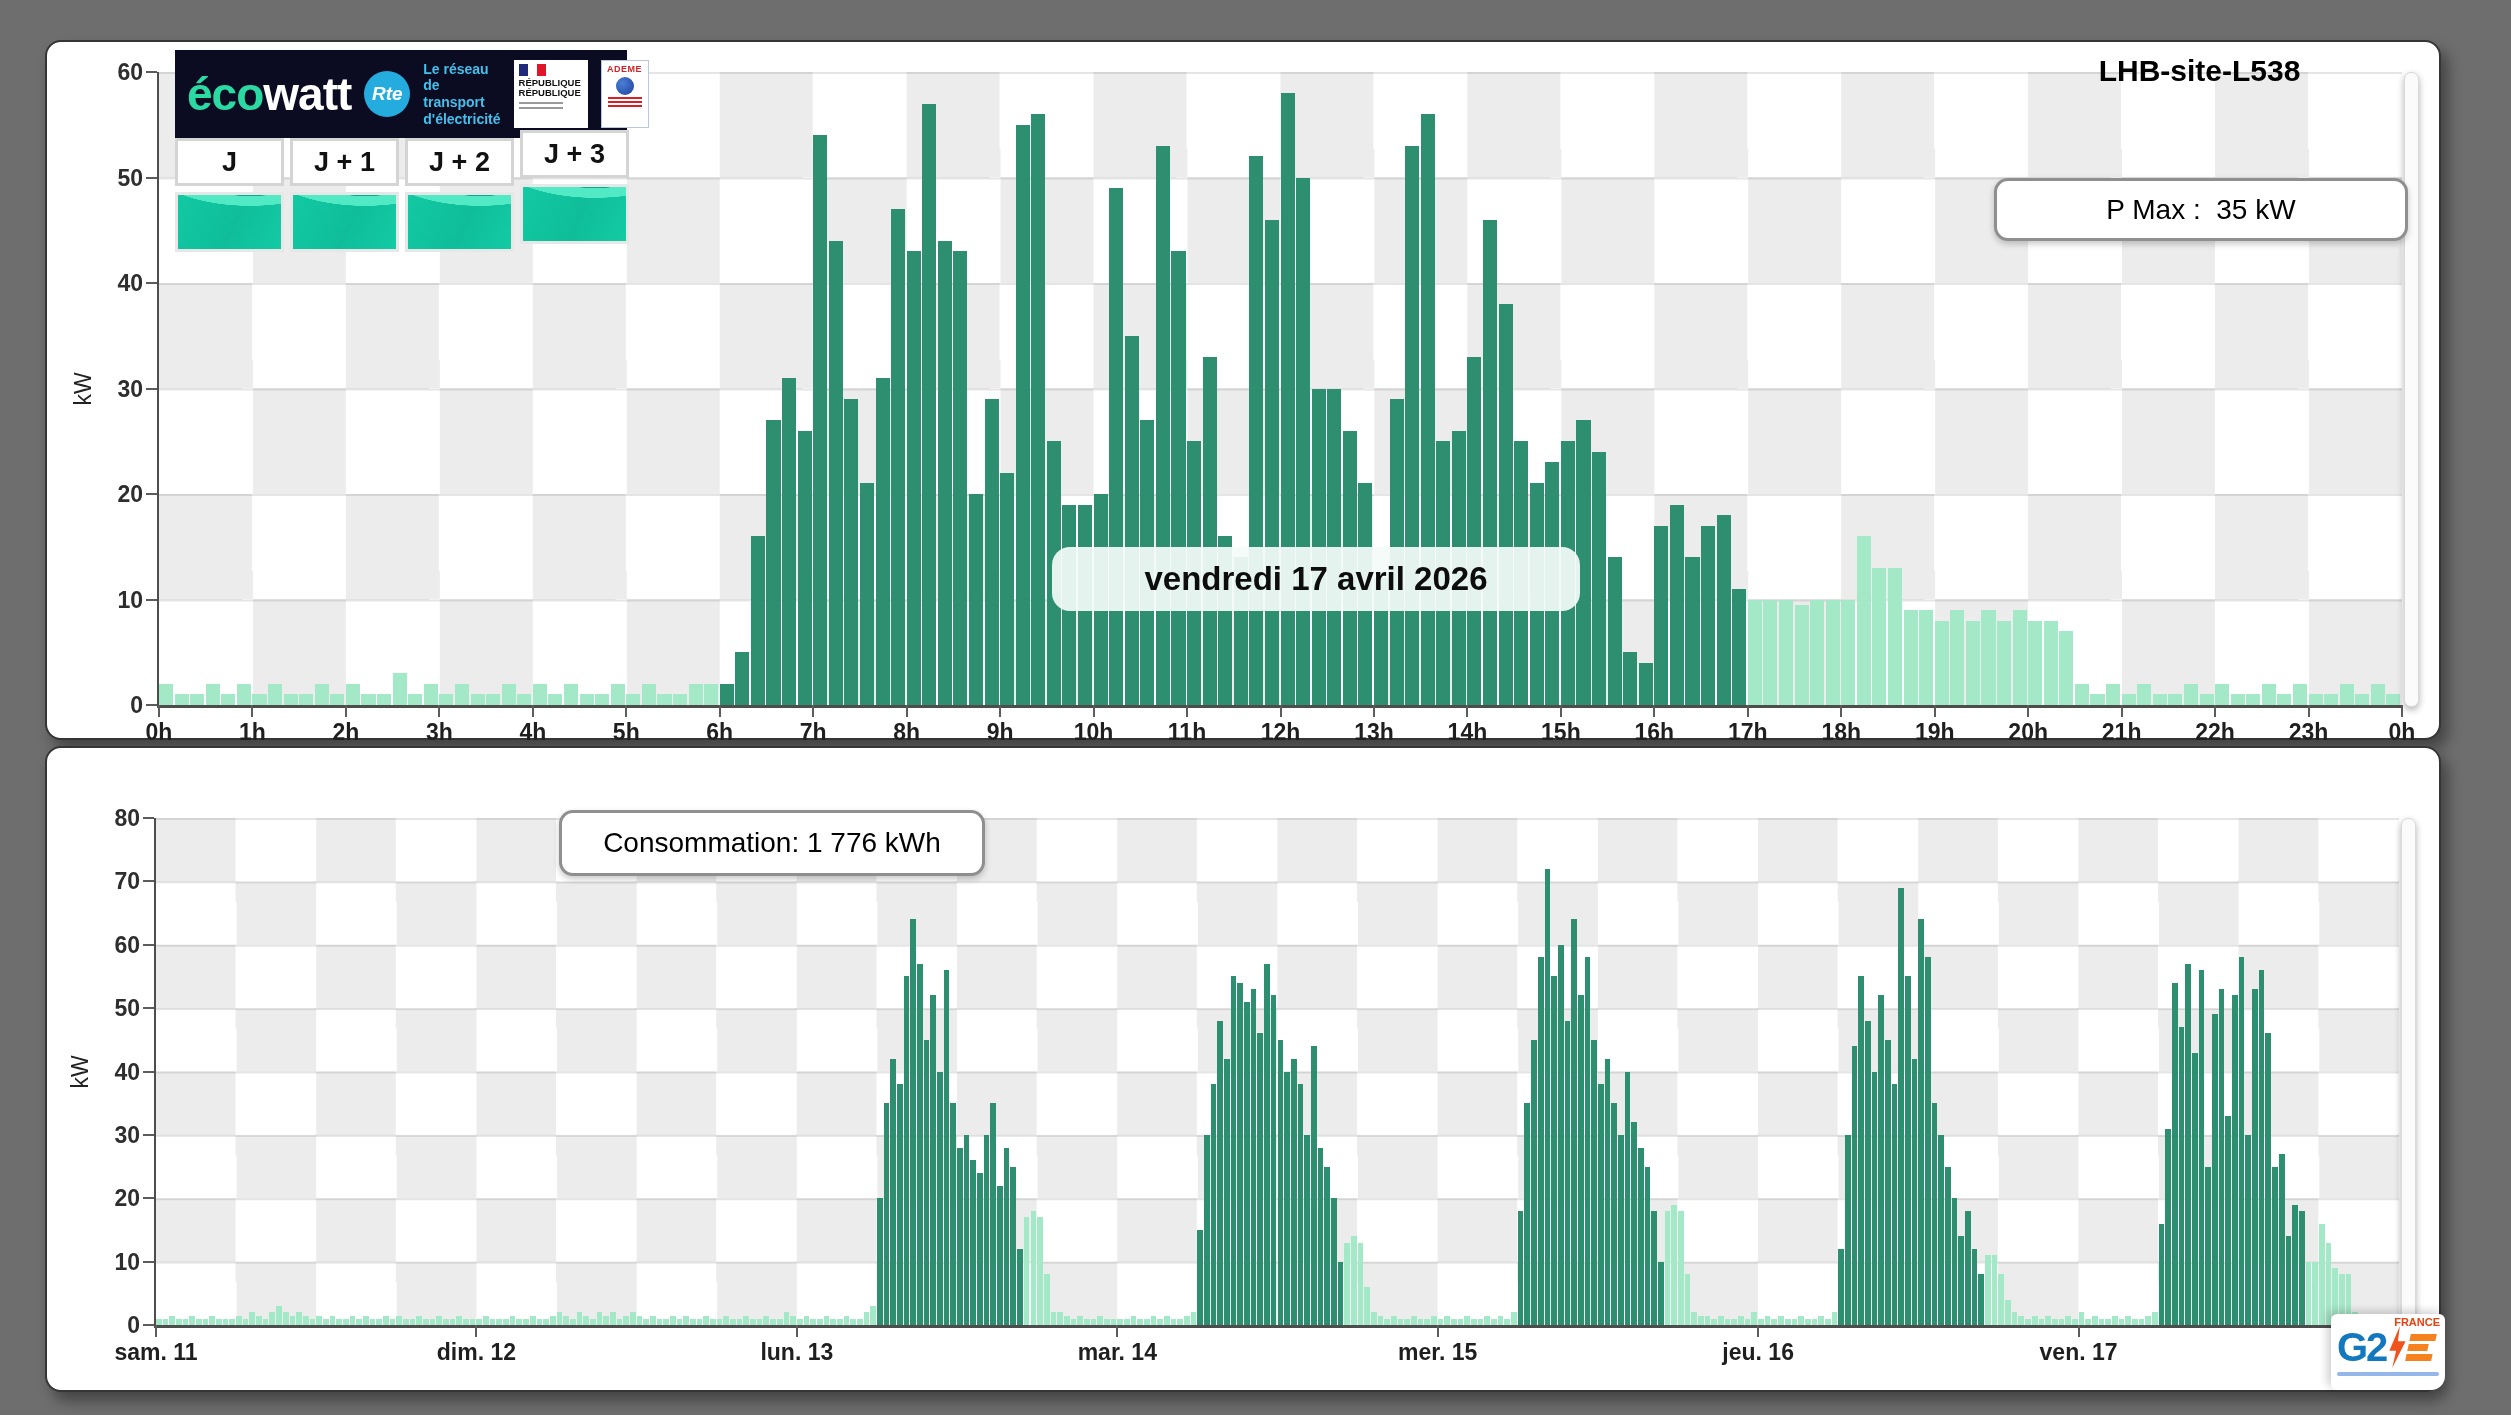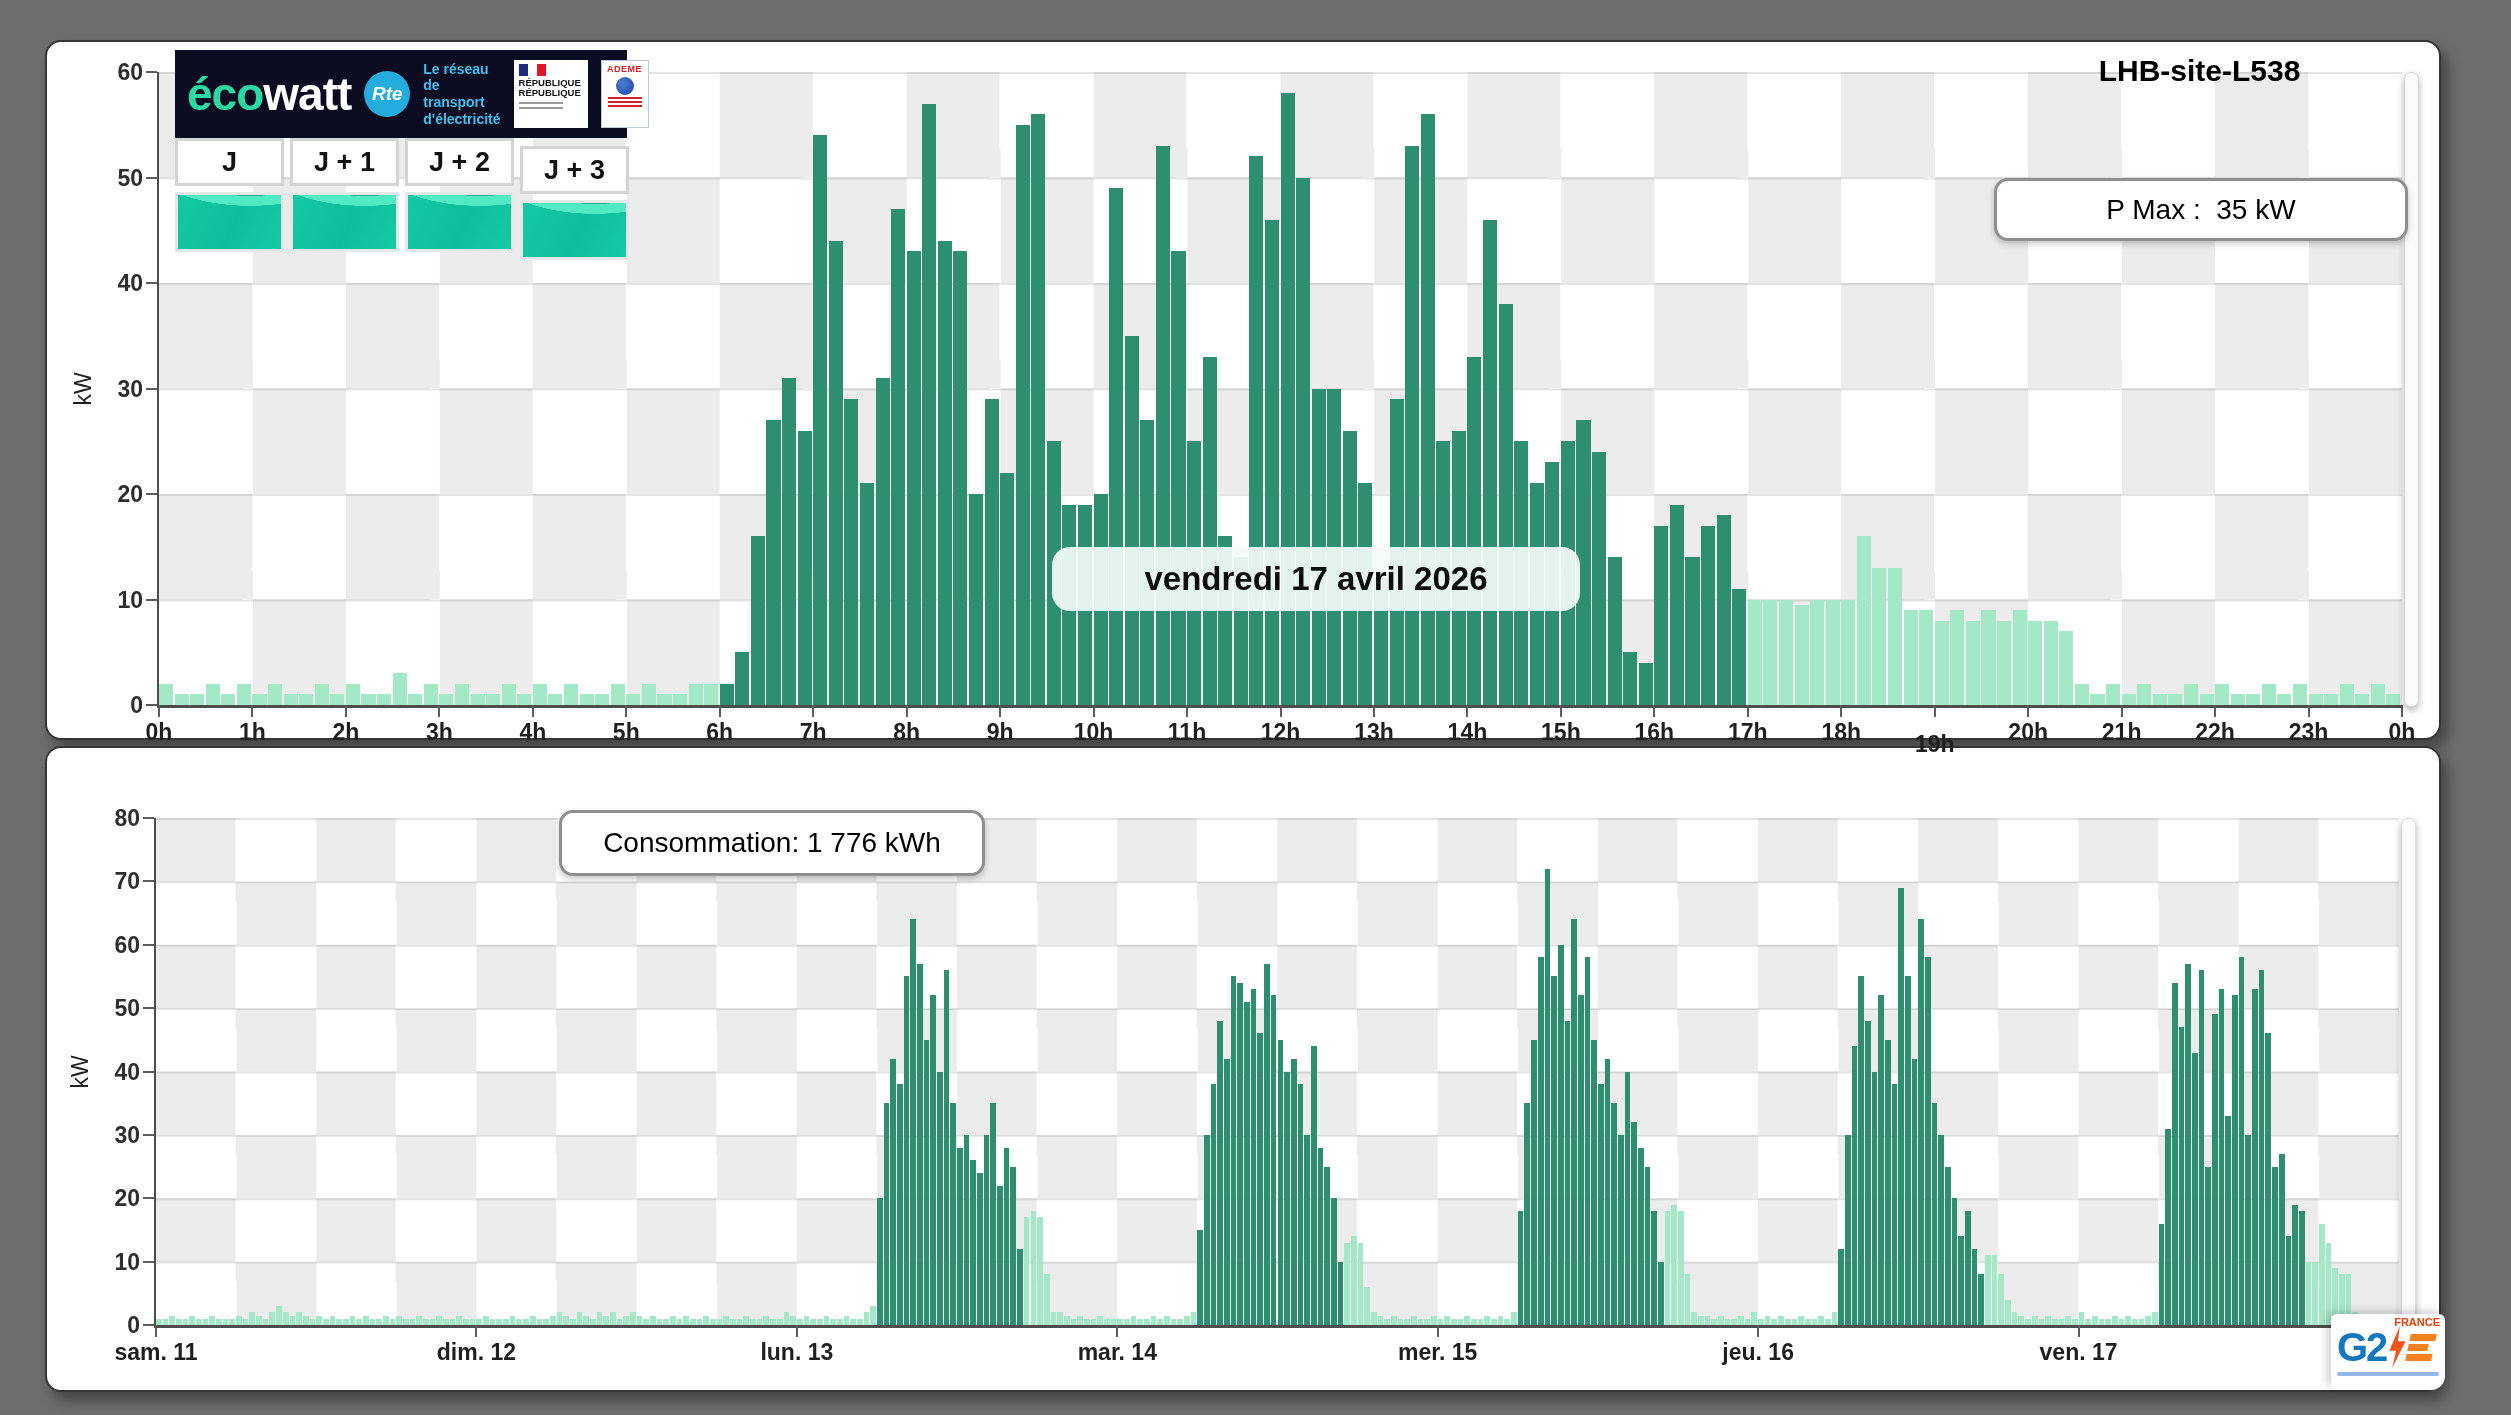--- a/index.html
+++ b/index.html
@@ -292,21 +292,21 @@
         <div class="xlab" style="left: 58.3333%;">14h</div>
         <div class="xtick" style="left: calc(62.5% - 1px);"></div>
         <div class="xlab" style="left: 62.5%;">15h</div>
         <div class="xtick" style="left: calc(66.6667% - 1px);"></div>
         <div class="xlab" style="left: 66.6667%;">16h</div>
         <div class="xtick" style="left: calc(70.8333% - 1px);"></div>
         <div class="xlab" style="left: 70.8333%;">17h</div>
         <div class="xtick" style="left: calc(75% - 1px);"></div>
         <div class="xlab" style="left: 75%;">18h</div>
         <div class="xtick" style="left: calc(79.1667% - 1px);"></div>
-        <div class="xlab" style="left: 79.1667%; margin-top: 12px;">19h</div>
+        <div class="xlab" style="left: 79.1667%;">19h</div>
         <div class="xtick" style="left: calc(83.3333% - 1px);"></div>
         <div class="xlab" style="left: 83.3333%;">20h</div>
         <div class="xtick" style="left: calc(87.5% - 1px);"></div>
         <div class="xlab" style="left: 87.5%;">21h</div>
         <div class="xtick" style="left: calc(91.6667% - 1px);"></div>
         <div class="xlab" style="left: 91.6667%;">22h</div>
         <div class="xtick" style="left: calc(95.8333% - 1px);"></div>
         <div class="xlab" style="left: 95.8333%;">23h</div>
         <div class="xtick" style="left: calc(100% - 1px);"></div>
         <div class="xlab" style="left: 100%;">0h</div>
@@ -352,21 +352,21 @@
       <div class="tile-img"></div>
     </div>
     <div class="tile" style="left:243px;top:96px;width:109px;height:114px;">
       <div class="tile-label">J + 1</div>
       <div class="tile-img"></div>
     </div>
     <div class="tile" style="left:358px;top:96px;width:109px;height:114px;">
       <div class="tile-label">J + 2</div>
       <div class="tile-img"></div>
     </div>
-    <div class="tile" style="left:473px;top:104px;width:109px;height:140px;">
+    <div class="tile" style="left:473px;top:88px;width:109px;height:140px;">
       <div class="tile-label">J + 3</div>
       <div class="tile-img"></div>
     </div>
 
     <div class="site-title" style="left:1950px;top:12px;width:405px;">LHB-site-L538</div>
     <div class="stat-box" style="left:1947px;top:136px;width:408px;height:57px;">P Max :  35 kW</div>
   </div>
 
   <div class="panel" id="panel-bottom">
     <div class="plot" id="plot-bottom">

